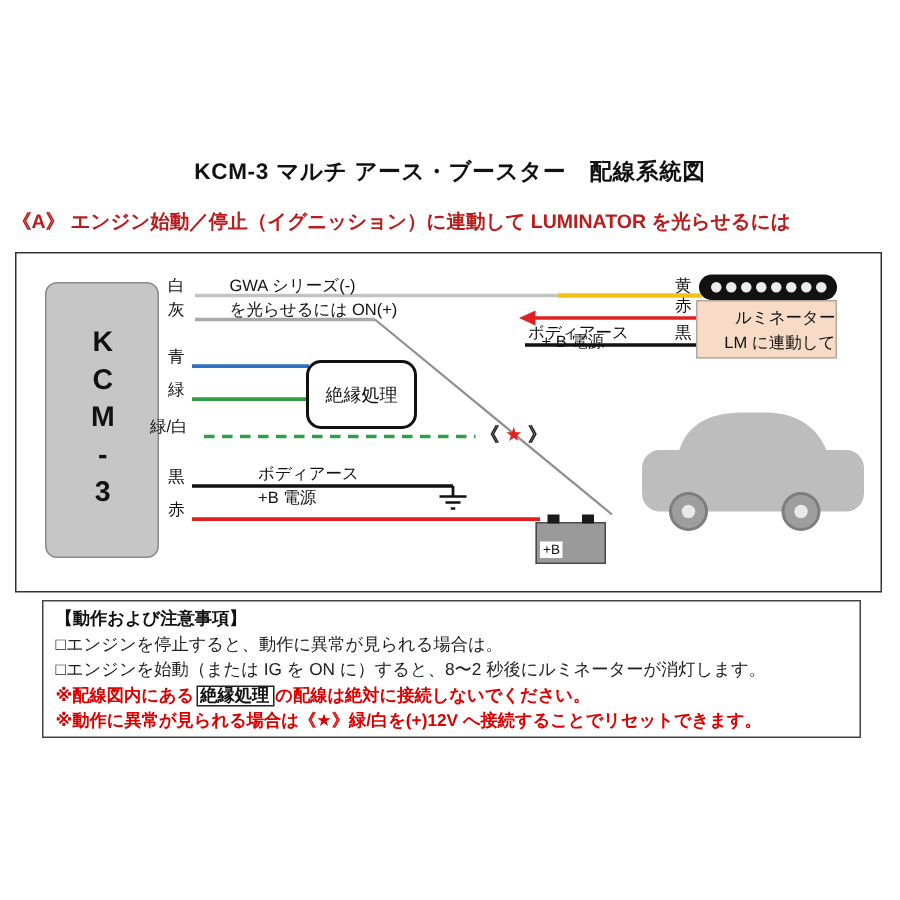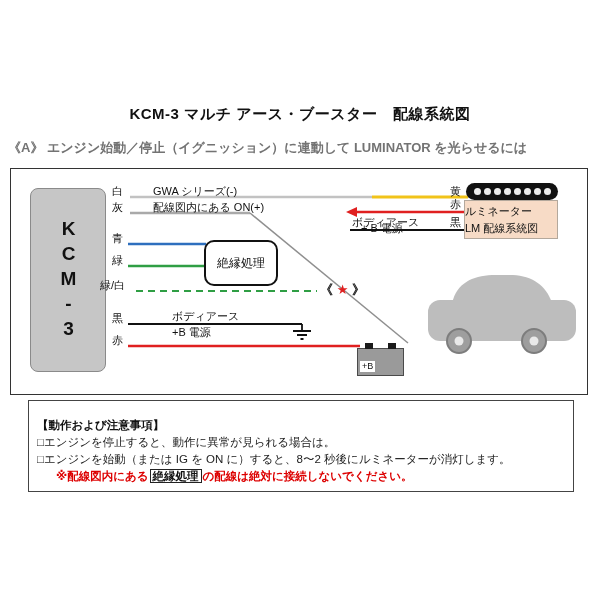--- a/index.html
+++ b/index.html
@@ -3,21 +3,21 @@
 <meta charset="utf-8">
 <style>
   * { margin:0; padding:0; box-sizing:border-box; }
   html,body { background:#ffffff; }
   body { font-family:"Liberation Sans","DejaVu Sans",sans-serif; }
   #page { position:relative; width:600px; height:600px; background:#fff; overflow:hidden; }
 
   #title { position:absolute; top:105px; left:0; width:100%; text-align:center;
            font-size:15px; font-weight:bold; color:#111; letter-spacing:0.5px; }
   #subtitle { position:absolute; top:139px; left:8px; font-size:13px; font-weight:bold;
-              color:#737373; white-space:nowrap; }
+              color:#b91c1c; white-space:nowrap; }
 
   #diagram-border { position:absolute; left:10px; top:168px; width:578px; height:227px;
                     border:1.5px solid #333; background:transparent; }
 
   #overlay { position:absolute; left:0; top:0; pointer-events:none; }
 
   #kcm-unit { position:absolute; left:30px; top:188px; width:76px; height:184px;
               background:#c6c6c6; border:1.5px solid #8a8a8a; border-radius:8px;
               display:flex; align-items:center; justify-content:center; }
   #kcm-unit span { writing-mode:vertical-rl; text-orientation:upright; font-weight:bold;
@@ -43,28 +43,28 @@
   #battery-label { position:absolute; left:2px; bottom:3px; background:#fff; color:#111;
                    font-size:9px; line-height:11px; padding:0 2px; }
 
   #connector { position:absolute; left:466px; top:183px; width:92px; height:17px;
                background:#111; border-radius:9px; display:flex; align-items:center;
                justify-content:center; gap:3px; }
   .pin { width:7px; height:7px; border-radius:50%; background:#ececec; }
 
   #luminator-box { position:absolute; left:464px; top:200px; width:94px; height:39px;
                    background:#f7dbc6; border:1px solid #b3a89c; display:flex;
-                   flex-direction:column; align-items:flex-start; justify-content:center;
+                   flex-direction:column; align-items:flex-end; justify-content:center;
                    gap:2px; font-size:11px; color:#111; }
 
   #notes-box { position:absolute; left:28px; top:400px; width:546px; height:92px;
-               border:1.4px solid #444; padding:16px 8px; background:#fff; }
+               border:1.4px solid #444; padding:4px 8px; background:#fff; }
   .note-row { font-size:11.5px; line-height:17px; color:#222; white-space:nowrap; }
   .note-heading { font-weight:bold; color:#111; }
-  .note-warn { color:#dd0000; font-weight:bold;margin-left:19px; }
+  .note-warn { color:#dd0000; font-weight:bold; }
   .boxed { color:#111; border:1px solid #222; padding:0 2px; margin:0 1px; }
 </style>
 </head>
 <body>
 
 <div id="page">
 
   <div id="title">KCM-3 マルチ アース・ブースター　配線系統図</div>
   <div id="subtitle">《A》 エンジン始動／停止（イグニッション）に連動して LUMINATOR を光らせるには</div>
 
@@ -96,21 +96,21 @@
     <line x1="350" y1="230" x2="464" y2="230" stroke-width="2.2" stroke="#111111"></line>
   </svg>
 
   <div id="kcm-unit">
     <span>KCM-3</span>
   </div>
 
   <div class="lbl" style="left:112px; top:185px;">白</div>
   <div class="lbl" style="left:153px; top:185px;">GWA シリーズ(-)</div>
   <div class="lbl" style="left:112px; top:201px;">灰</div>
-  <div class="lbl" style="left:153px; top:201px;">配線図内にある ON(+)</div>
+  <div class="lbl" style="left:153px; top:201px;">を光らせるには ON(+)</div>
   <div class="lbl" style="left:112px; top:232px;">青</div>
   <div class="lbl" style="left:112px; top:254px;">緑</div>
   <div class="lbl" style="left:100px; top:279px;">緑/白</div>
   <div class="lbl" style="left:112px; top:312px;">黒</div>
   <div class="lbl" style="left:172px; top:310px;">ボディアース</div>
   <div class="lbl" style="left:112px; top:334px;">赤</div>
   <div class="lbl" style="left:172px; top:326px;">+B 電源</div>
 
   <div class="lbl" style="left:450px; top:185px;">黄</div>
   <div class="lbl" style="left:361px; top:198px;margin-top:24px;">+ B 電源</div>
@@ -140,23 +140,24 @@
     <span class="pin"></span>
     <span class="pin"></span>
     <span class="pin"></span>
     <span class="pin"></span>
     <span class="pin"></span>
     <span class="pin"></span>
   </div>
 
   <div id="luminator-box">
     <div>ルミネーター</div>
-    <div>LM 配線系統図</div>
+    <div>LM に連動して</div>
   </div>
 
   <div id="notes-box">
     <div class="note-row note-heading">【動作および注意事項】</div>
     <div class="note-row">□エンジンを停止すると、動作に異常が見られる場合は。</div>
     <div class="note-row">□エンジンを始動（または IG を ON に）すると、8〜2 秒後にルミネーターが消灯します。</div>
     <div class="note-row note-warn"><span>※配線図内にある</span><span class="boxed">絶縁処理</span><span>の配線は絶対に接続しないでください。</span></div>
+    <div class="note-row note-warn">※動作に異常が見られる場合は《★》緑/白を(+)12V へ接続することでリセットできます。</div>
   </div>
 
 </div>
 
 </body></html>

